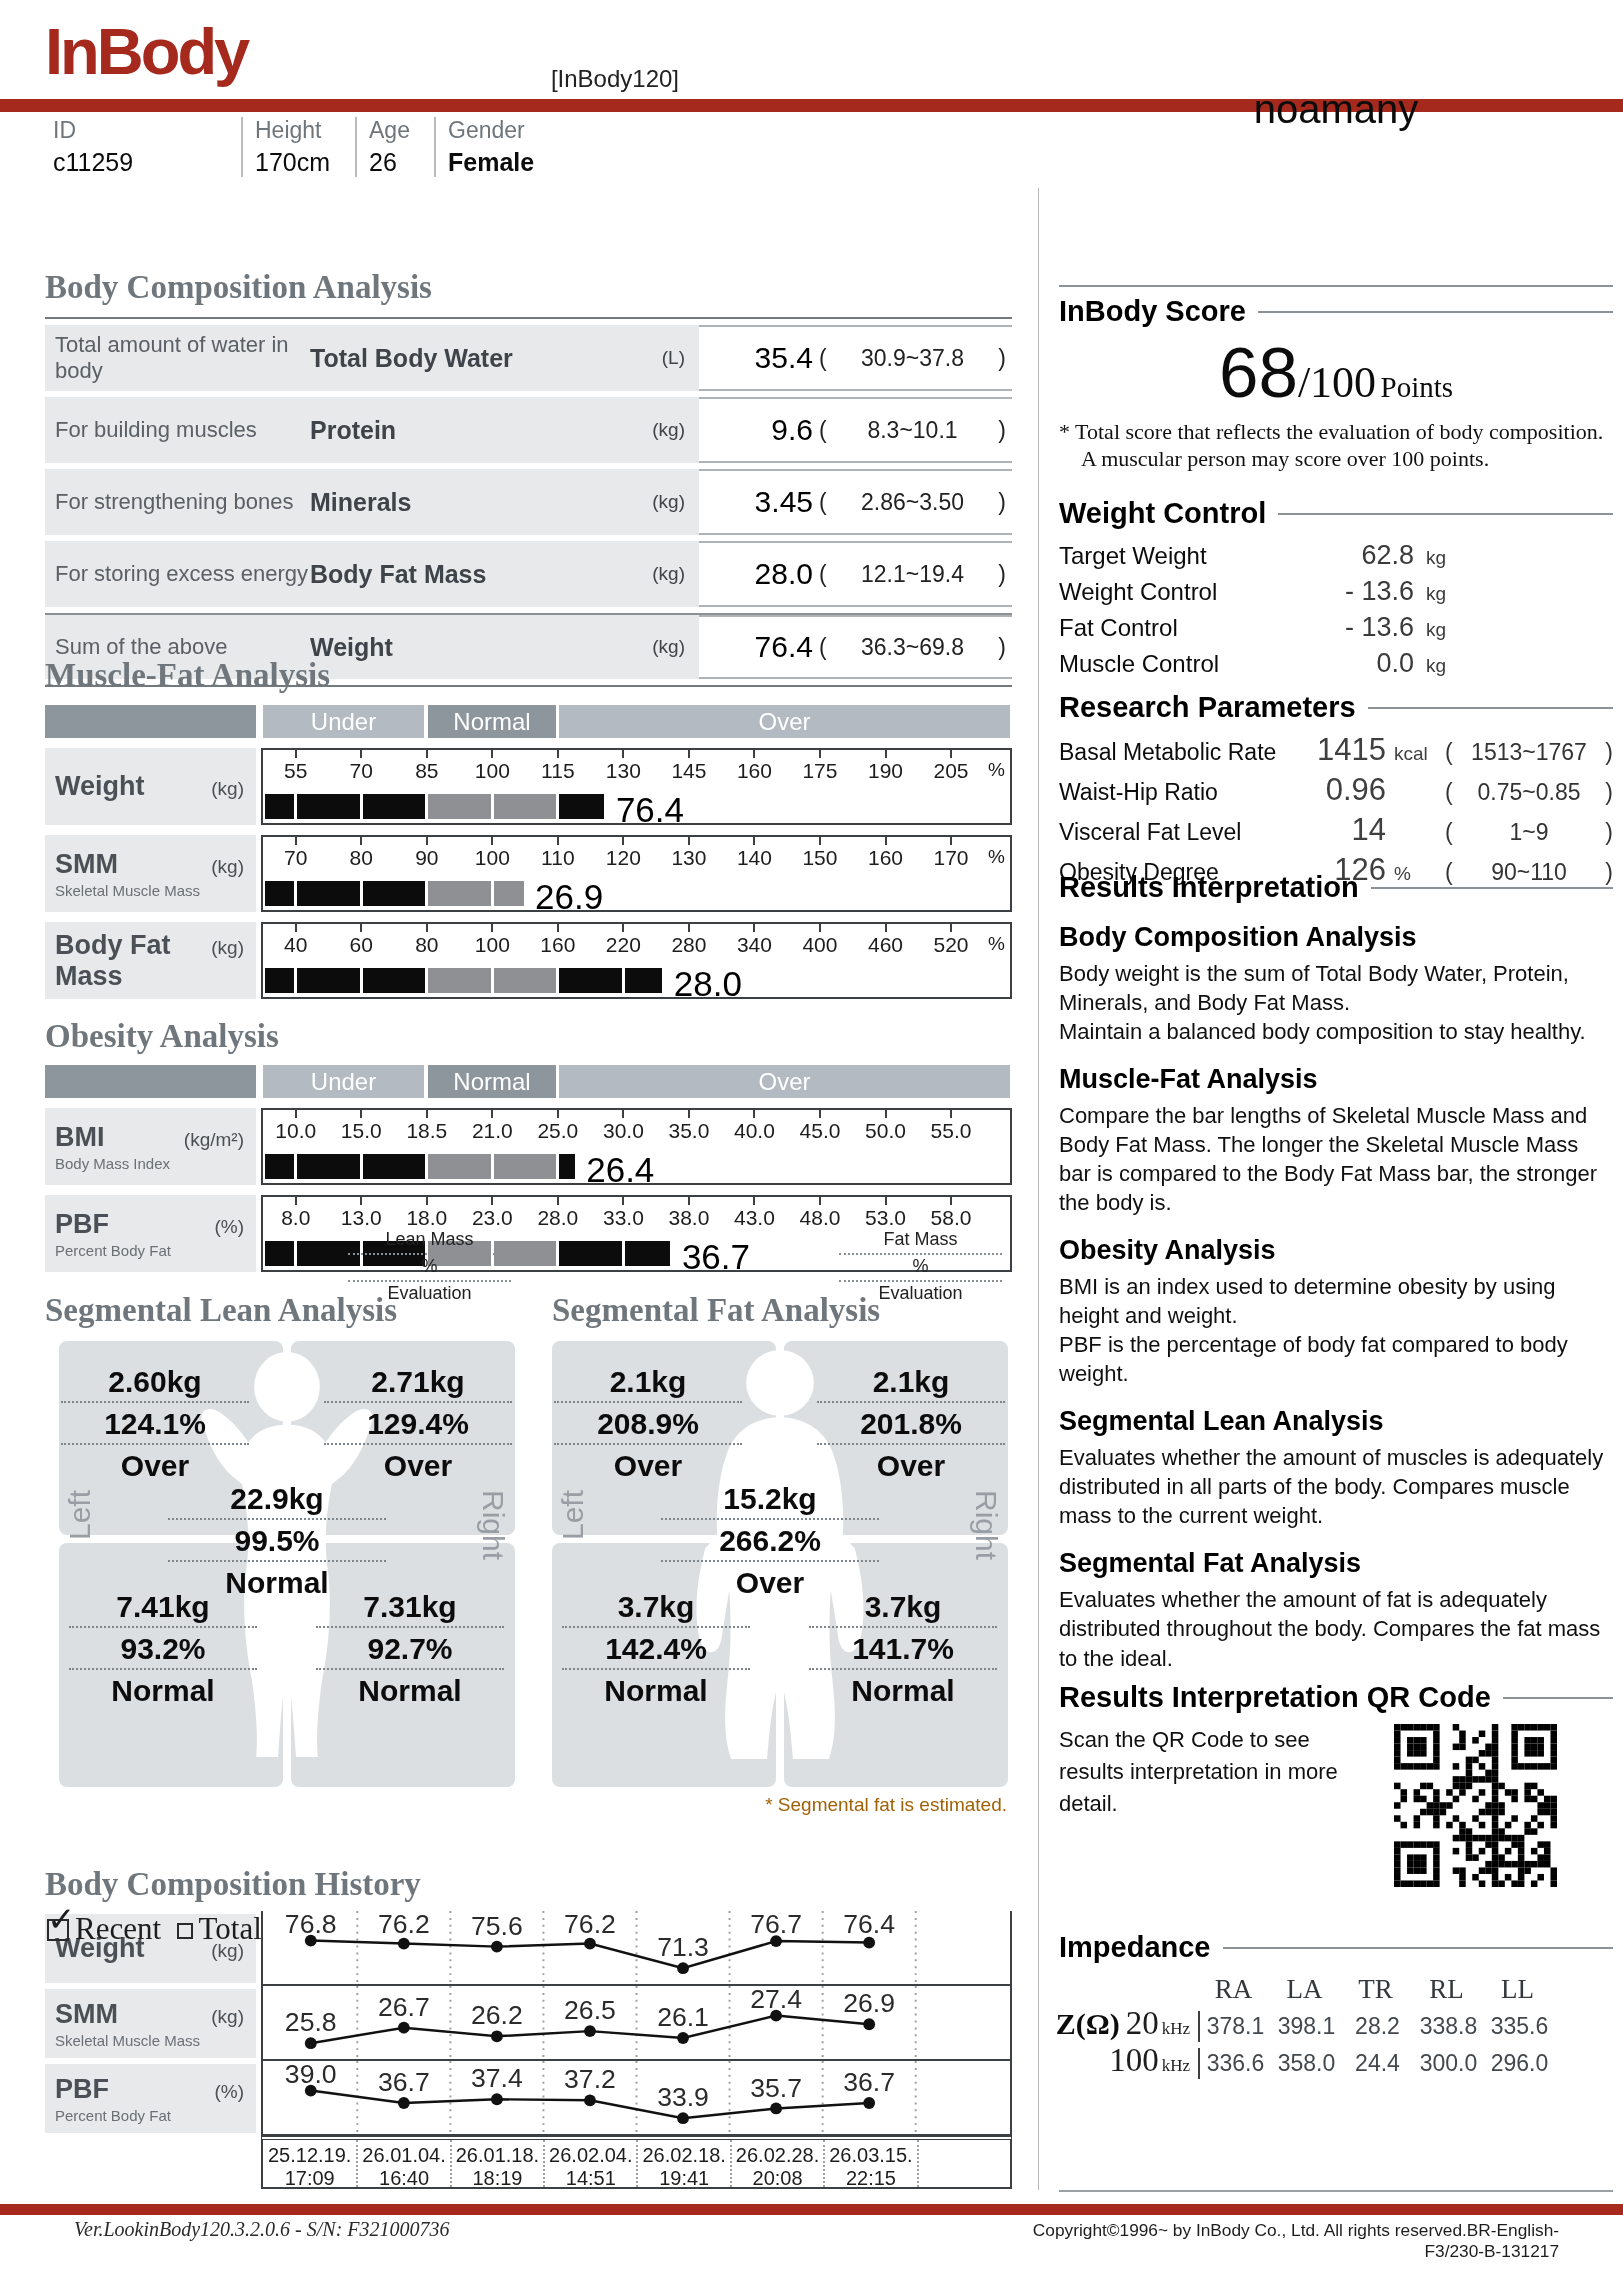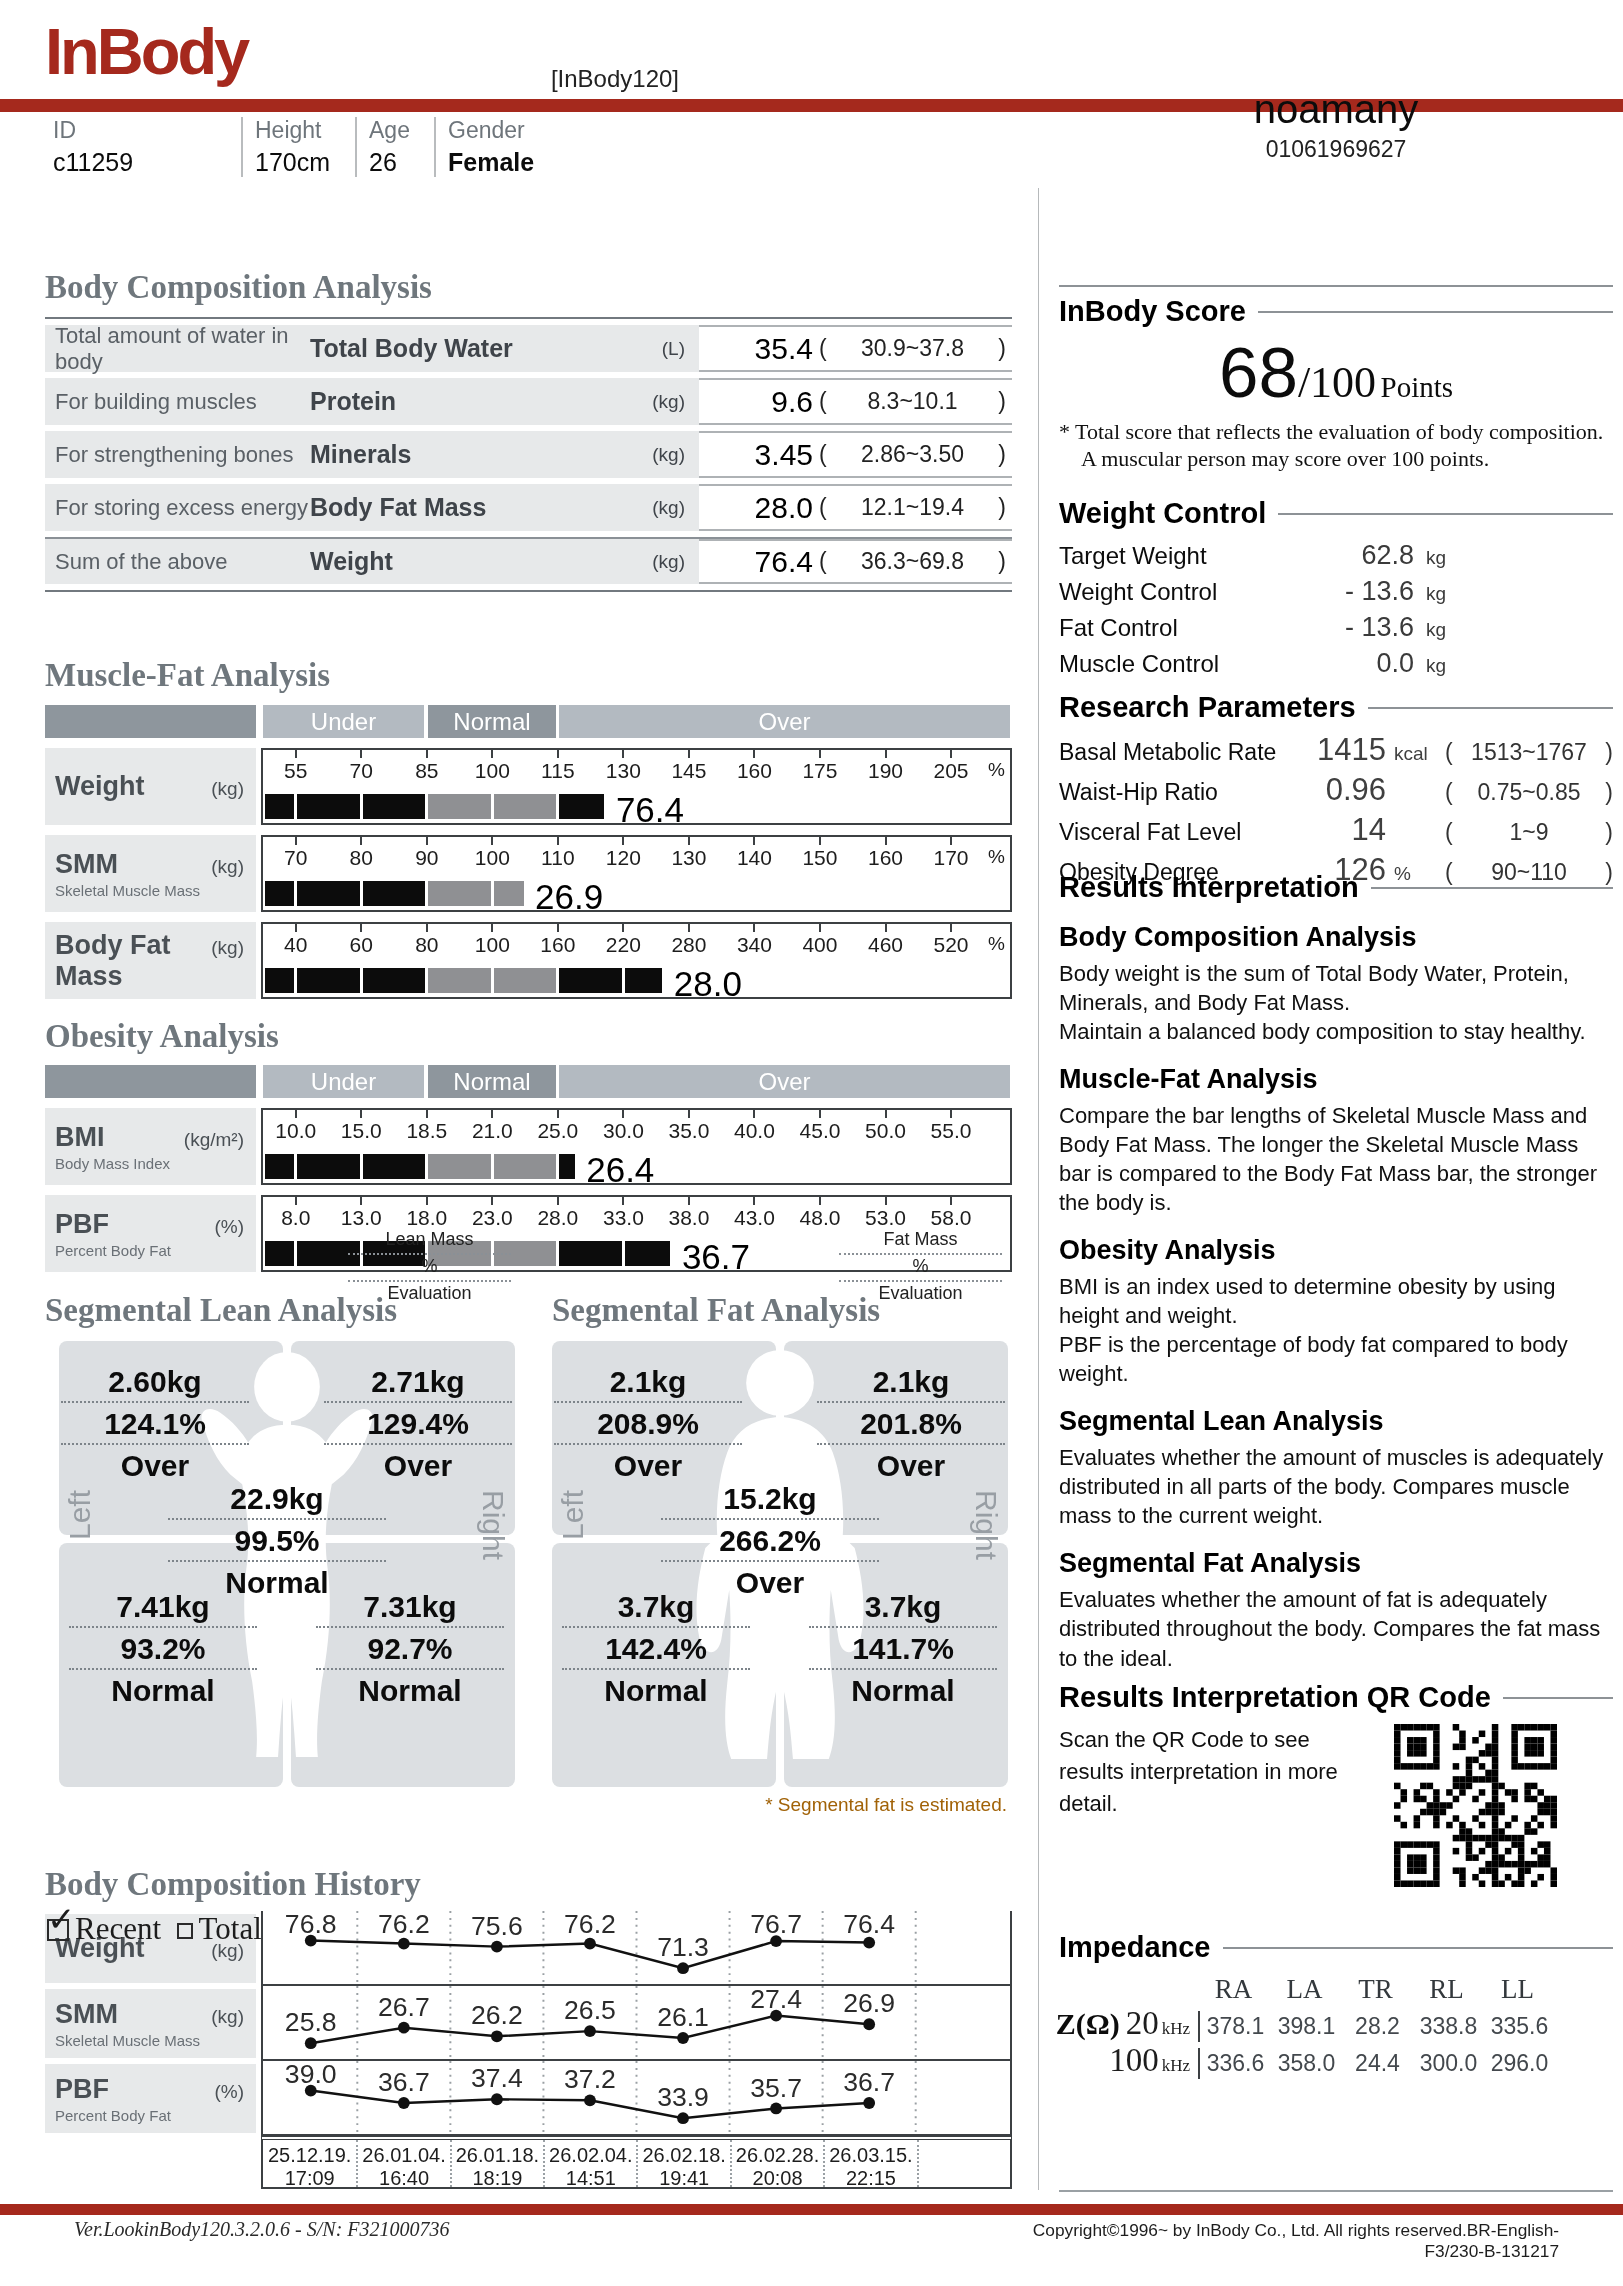--- a/index.html
+++ b/index.html
@@ -20,21 +20,21 @@
   .nameblock .nm { font-size:40px; color:#0c0c0c; }
   .nameblock .ph { font-size:23px; color:#222; margin-top:4px; }
 
   .vdivider { position:absolute; left:1038px; top:188px; width:1px; height:2002px; background:#b6b9bb; }
 
   
   .sec-title { position:absolute; font-family:"Liberation Serif", serif; font-weight:bold; font-size:33px; color:#6f777d; }
 
   
   .bc-table { position:absolute; left:45px; top:317px; width:967px; border-top:2px solid #72797f; border-bottom:2px solid #72797f; }
-  .bc-row { display:flex; height:47px; margin:6px 0; }
+  .bc-row { display:flex; height:66px; margin:6px 0; }
   .bc-row.sum { border-top:2px solid #8a9096; margin-top:0; padding-top:0; }
   .bc-gray { width:654px; background:#e7e9ea; display:flex; align-items:center; }
   .bc-desc { width:265px; padding-left:10px; font-size:22px; color:#5a6066; }
   .bc-name { flex:1; font-size:25px; font-weight:bold; color:#3f444a; }
   .bc-unit { font-size:19px; color:#3f444a; padding-right:14px; }
   .bc-val { flex:1; border-top:2px solid #aeb2b5; border-bottom:2px solid #aeb2b5; background:#fff; display:flex; align-items:center; }
   .bc-val .v { width:114px; text-align:right; font-size:30px; color:#000; }
   .bc-val .p { font-size:23px; color:#222; margin:0 6px; }
   .bc-val .rg { flex:1; text-align:center; font-size:23px; color:#222; }
 
@@ -152,21 +152,20 @@
       <div class="val">26</div>
     </div>
     <div class="idcell" style="width:73px">
       <div class="lab">Gender</div>
       <div class="val b">Female</div>
     </div>
   </div>
 
   <div class="nameblock">
     <div class="nm">noamany</div>
-    <div class="ph">01061969627</div>
   </div>
 
   <div class="vdivider"></div>
 
   <div class="sec-title" style="left:45px; top:269px">Body Composition Analysis</div>
   <div class="bc-table" id="bc-rows">
       <div class="bc-row">
         <div class="bc-gray">
           <span class="bc-desc">Total amount of water in body</span>
           <span class="bc-name">Total Body Water</span>

